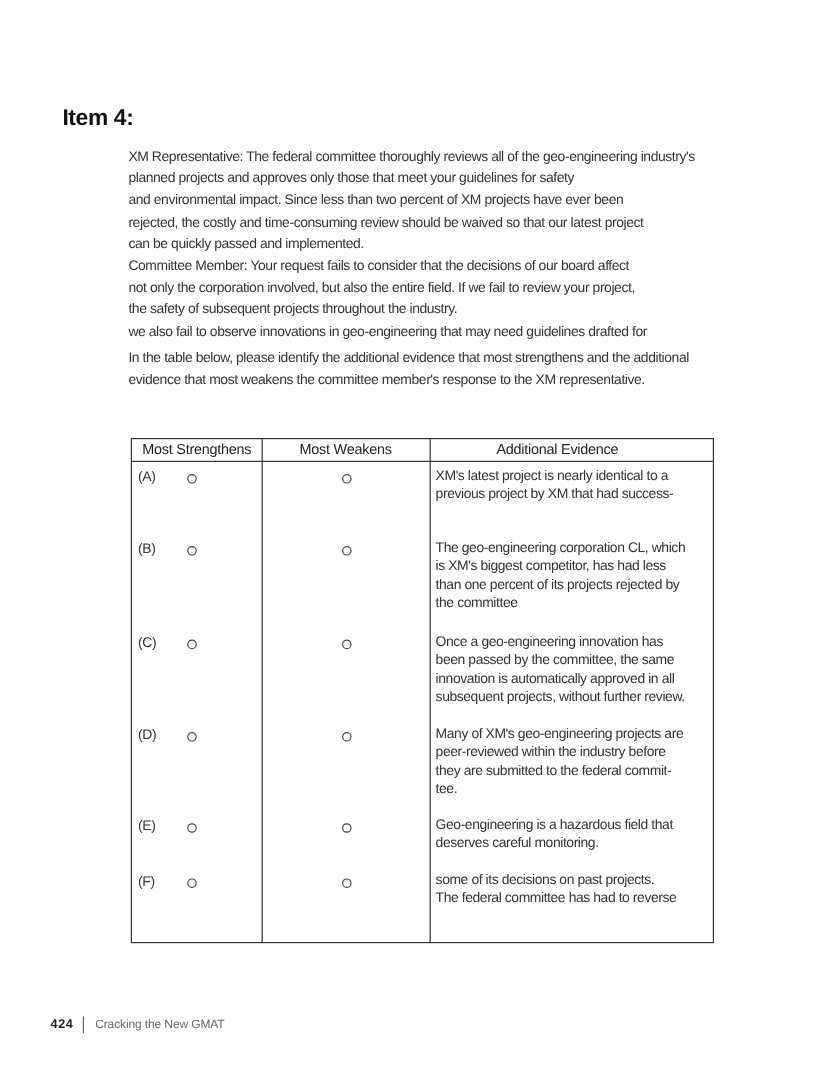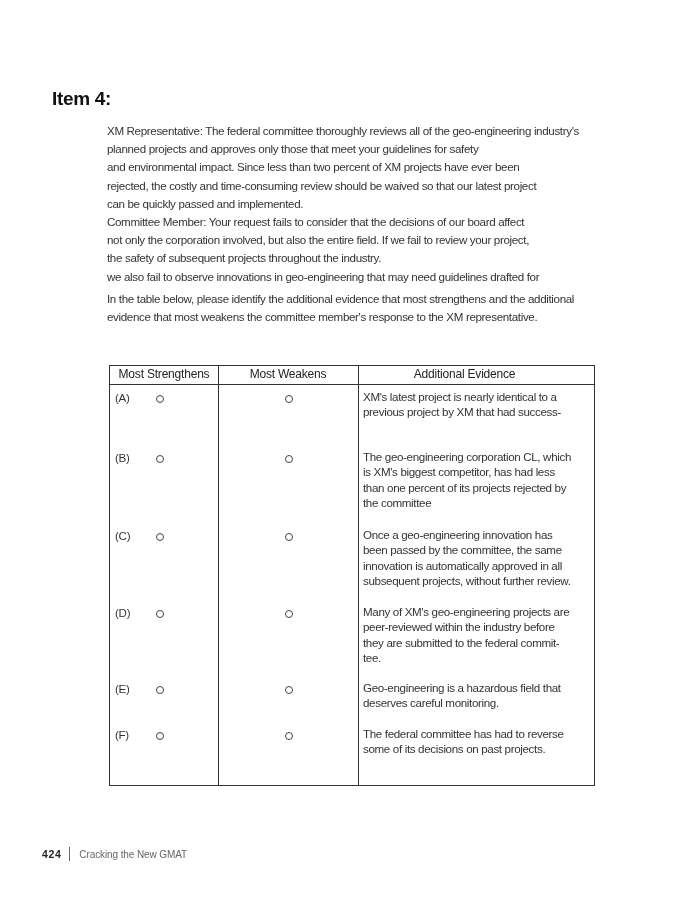--- a/index.html
+++ b/index.html
@@ -234,22 +234,22 @@
       <span class="line">Geo-engineering is a hazardous field that</span>
       <span class="line">deserves careful monitoring.</span>
     </div>
   </div>
 
   <div class="row" style="top:362px;">
     <span class="letter">(F)</span>
     <span class="radio s"></span>
     <span class="radio w"></span>
     <div class="evidence">
+      <span class="line">some of its decisions on past projects.</span>
       <span class="line">The federal committee has had to reverse</span>
-      <span class="line">some of its decisions on past projects.</span>
     </div>
   </div>
 </div>
 
 <div class="footer">
   <span class="pnum">424</span>
   <span class="sep"></span>
   <span class="book">Cracking the New GMAT</span>
 </div>
 

